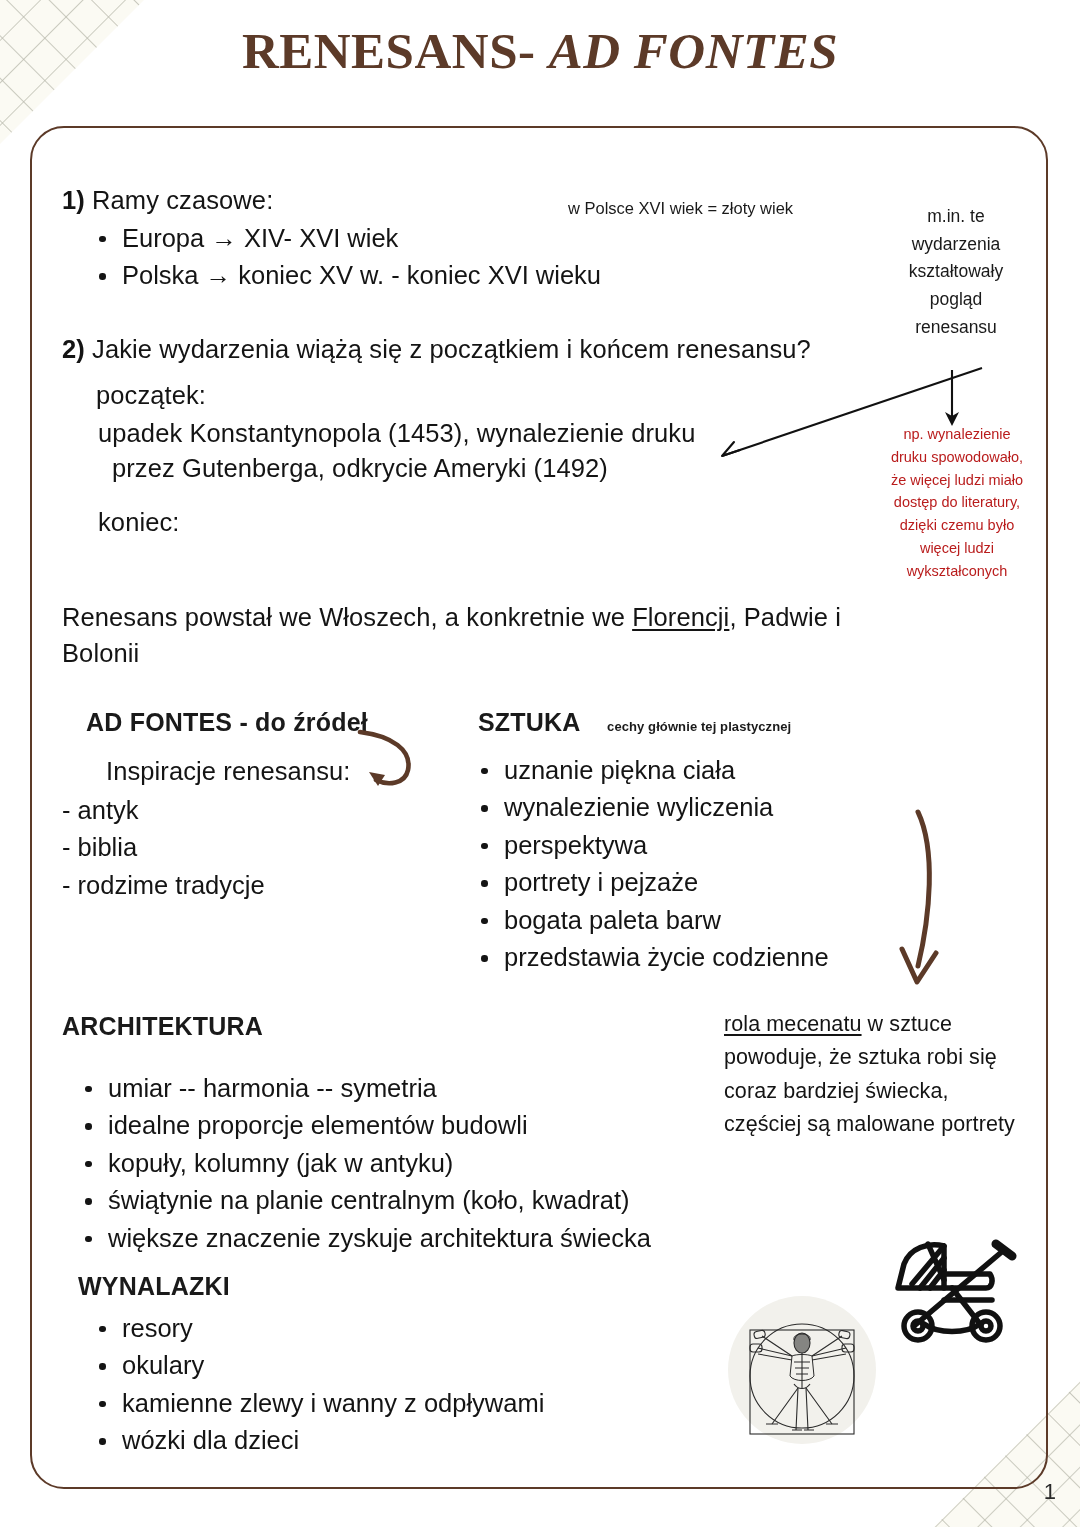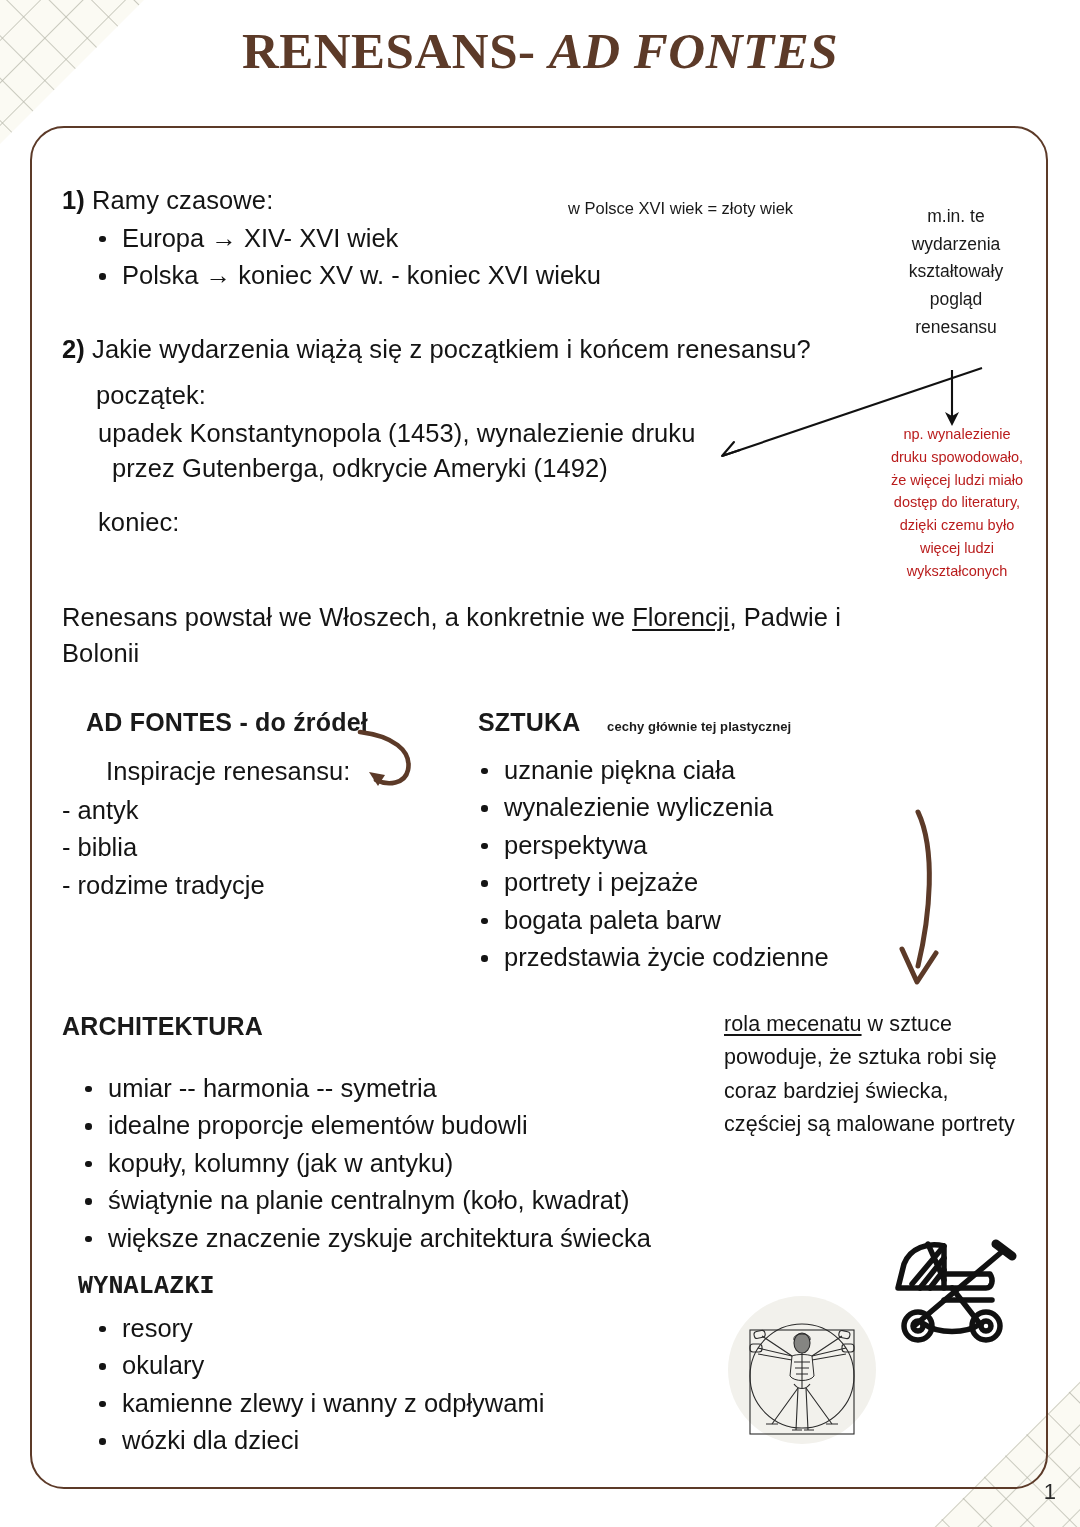--- a/index.html
+++ b/index.html
@@ -224,21 +224,21 @@
     <li>większe znaczenie zyskuje architektura świecka</li>
   </ul>
 
   <div class="tx main-txt" style="left:724px;top:1008px;width:320px;font-size:21.5px;line-height:1.55;">
     <span class="u">rola mecenatu</span><span> w sztuce</span><br>
     <span>powoduje, że sztuka robi się</span><br>
     <span>coraz bardziej świecka,</span><br>
     <span>częściej są malowane portrety</span>
   </div>
 
-  <div class="tx hdr" style="left:78px;top:1270px;font-family:Liberation Mono, monospace;">WYNALAZKI</div>
+  <div class="tx hdr" style="left:78px;top:1270px;">WYNALAZKI</div>
   <ul class="blist tx" style="left:88px;top:1310px;width:600px;">
     <li>resory</li>
     <li>okulary</li>
     <li>kamienne zlewy i wanny z odpływami</li>
     <li>wózki dla dzieci</li>
   </ul>
 
   <div class="vitruvian">
     <div class="disc"></div>
     <svg width="148" height="148" viewBox="0 0 148 148" style="position:absolute;inset:0;">

